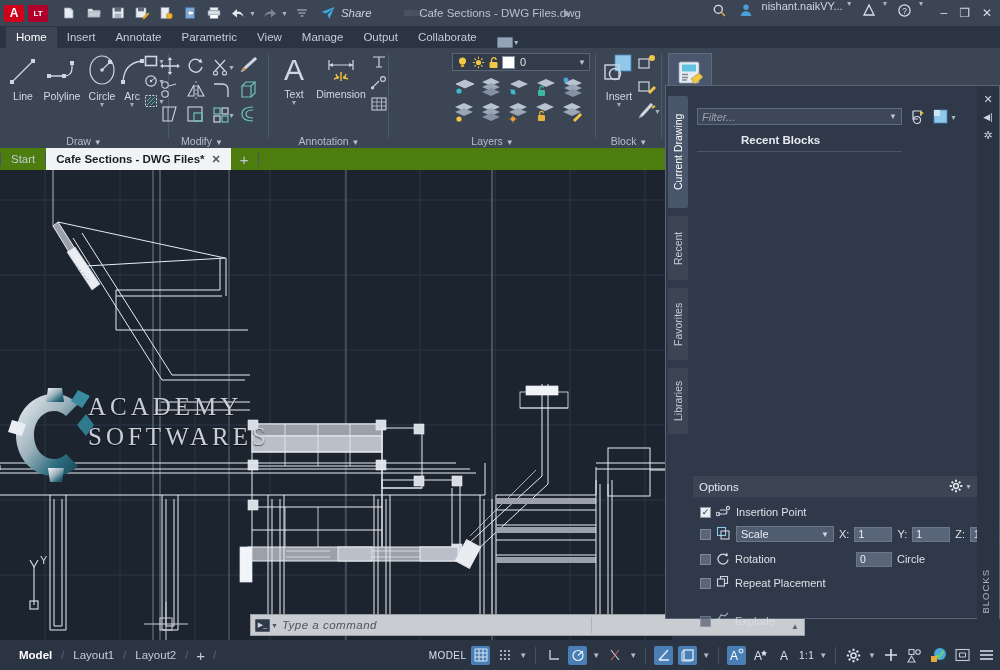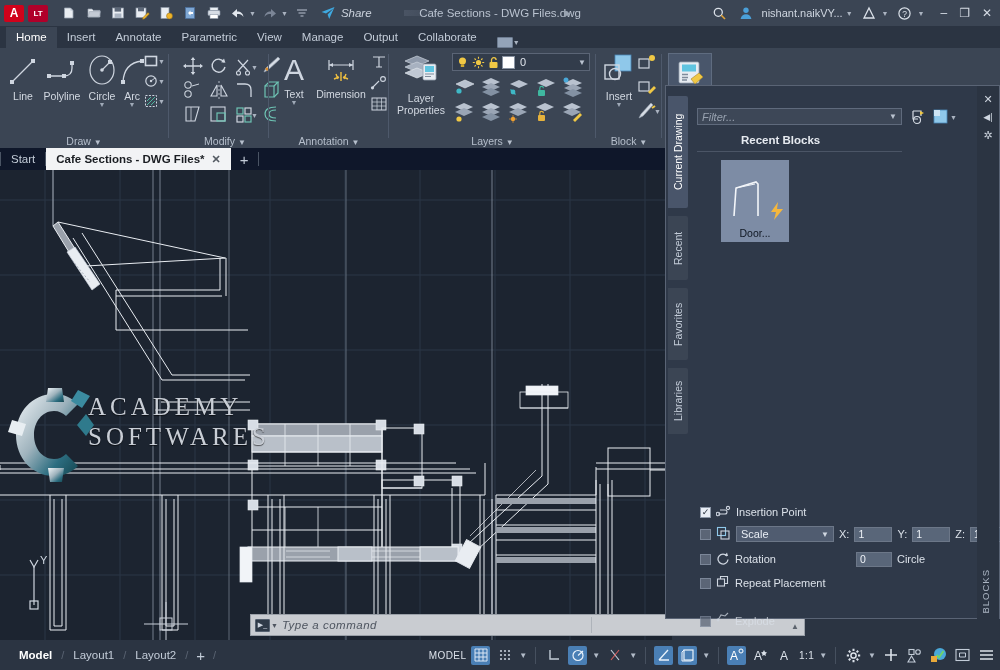--- a/index.html
+++ b/index.html
@@ -46,21 +46,21 @@
     background:linear-gradient(90deg,#4a5464,#3b4554);
   }
 
   .srch {
     position:absolute; left:573px; top:3px; width:150px; height:19px;
     background:#323c4b; border:1px solid #5b6576;
     display:flex; align-items:center; padding:0 4px;
   }
   .srch i { font-style:italic; color:#96a0ae; font-size:11px; }
   .arrow-r { position:absolute; left:564px; top:8px; color:#9aa4b2; font-size:9px; }
-  .tb-right { position:absolute; right:4px; top:0; height:26px; display:flex; align-items:center; gap:6px; }
+  .tb-right { position:absolute; right:4px; top:0; height:26px; display:flex; gap:6px; }
   .user-nm { color:#cfd6e0; font-size:11px; }
   .win-btns { display:flex; align-items:center; gap:12px; margin-left:10px; margin-right:4px; color:#d5dbe4; font-size:12px; }
 
   
   .ribtabs {
     position:absolute; left:0; top:26px; width:1000px; height:22px;
     background:#2b3442; display:flex; align-items:flex-end; padding-left:6px; gap:0;
   }
   .ribtab {
     padding:3px 10px 4px; font-size:11.5px; color:#c3ccd8; line-height:14px;
@@ -90,21 +90,21 @@
   .laycombo {
     position:absolute; background:#323c4b; border:1px solid #5b6576;
     display:flex; align-items:center; gap:3px; padding:0 3px;
   }
   .laycombo .ctxt { color:#dfe4eb; font-size:11px; margin-left:2px; }
   .laycombo .cdrop { margin-left:auto; color:#b9c2cf; font-size:8px; }
 
   
   .doctabs {
     position:absolute; left:0; top:148px; width:1000px; height:22px;
-    background:#0f172a; display:flex; align-items:stretch;
+    background:#4d7c0f; display:flex; align-items:stretch;
   }
   .dtab { display:flex;align-items:center; padding:0 10px; font-size:11.5px; color:#c3ccd8; }
   .dtab.active { background:#f2f3f5; color:#1a1d22; font-weight:bold; }
   .dtab .x { margin-left:7px; font-size:11px; color:#555b63; }
   .dtab-sl { width:1px; background:#4a5464; margin:4px 0; }
   .dtab-plus { display:flex;align-items:center;padding:0 9px;font-size:15px;color:#c3ccd8; }
 
   
   .canvas {
     position:absolute; left:0; top:170px; width:672px; height:470px;
@@ -413,21 +413,21 @@
             </svg>
           <span class="caret-sm">▼</span>
         </div>
       </div>
       <div class="panel-title">
         <span>Draw</span> <span style="font-size:8px;">▼</span>
       </div>
     </div>
     <div class="psep" style="left:168px;"></div>
 
-    <div class="panel" style="left:176px;width:98px;">
+    <div class="panel" style="left:153px;width:98px;">
       <div style="position:absolute;left:6px;top:8px;display:grid;grid-template-columns:24px 24px 24px 26px;gap:2px;">
         <div><svg width="22" height="20" viewBox="0 0 22 20">
               <path d="M11 2v16M3 10h16" stroke="#cfd6e0" stroke-width="1.3"></path>
               <path d="M11 1l2.3 3h-4.6zM11 19l2.3-3h-4.6zM1 10l3-2.3v4.6zM21 10l-3-2.3v4.6z" fill="#cfd6e0"></path>
             </svg></div>
         <div><svg width="22" height="20" viewBox="0 0 22 20">
               <path d="M16 6 A6.5 6.5 0 1 0 17 11" fill="none" stroke="#cfd6e0" stroke-width="1.4"></path>
               <path d="M16 2.5l1.4 4.3-4.3-.6z" fill="#cfd6e0"></path>
             </svg></div>
         <div style="display:flex;align-items:center;">
@@ -524,33 +524,20 @@
               <path d="M2 6 H16 M2 10 H16 M7 2 V14 M11.5 2 V14" stroke="#cfd6e0" stroke-width=".7"></path>
             </svg></div>
       </div>
       <div class="panel-title">
         <span>Annotation</span> <span style="font-size:8px;">▼</span>
       </div>
     </div>
     <div class="psep" style="left:388px;"></div>
 
     <div class="panel" style="left:390px;width:205px;">
-      <div class="bigbtn" style="left:2px;top:4px;width:58px;">
-        <span class="icn">
-          <svg width="44" height="38" viewBox="0 0 44 38">
-            <path d="M6 9 L18 4 L30 9 L18 14 Z" fill="#8f9aab" stroke="#cbd2dc" stroke-width=".7"></path>
-            <path d="M6 15 L18 10 L30 15 L18 20 Z" fill="#a7b1c0" stroke="#cbd2dc" stroke-width=".7"></path>
-            <path d="M6 21 L18 16 L30 21 L18 26 Z" fill="#c0c8d4" stroke="#e3e8ee" stroke-width=".7"></path>
-            <rect x="24" y="12" width="13" height="16" rx="1.5" fill="#e7ecf2" stroke="#98a2b0" stroke-width=".8"></rect>
-            <rect x="26" y="14" width="9" height="6" fill="#5fc4e0"></rect>
-            <path d="M26 22 h9 M26 24.5 h6" stroke="#7f8b9b" stroke-width="1"></path>
-          </svg>
-        </span>
-        <span class="lbl" style="line-height:12px;">Layer Properties</span>
-      </div>
 
       <div class="laycombo" style="left:62px;top:5px;width:138px;height:18px;">
         <svg width="13" height="13" viewBox="0 0 13 13">
             <circle cx="6.5" cy="5" r="3.5" fill="#f0c845"></circle>
             <rect x="4.8" y="8.4" width="3.4" height="2.6" fill="#cfa830"></rect>
           </svg>
         <svg width="13" height="13" viewBox="0 0 13 13">
             <circle cx="6.5" cy="6.5" r="2.6" fill="#f0c845"></circle>
             <path d="M6.5 .8v2 M6.5 10.2v2 M.8 6.5h2 M10.2 6.5h2 M2.5 2.5l1.4 1.4 M9.1 9.1l1.4 1.4 M10.5 2.5L9.1 3.9 M3.9 9.1L2.5 10.5" stroke="#f0c845" stroke-width="1.1"></path>
           </svg>
@@ -1046,33 +1033,35 @@
         <svg width="15" height="15" viewBox="0 0 15 15">
             <rect x="1" y="1" width="13" height="13" fill="#8fc8ea" stroke="#4a88b8" stroke-width=".8"></rect>
             <rect x="1" y="1" width="6" height="6" fill="#cfe5f5"></rect>
           </svg>
       </span>
       <span class="caret-sm" style="position:absolute;left:260px;top:26px;">▼</span>
 
       <div class="pal-hd">Recent Blocks</div>
       <div class="pal-rule"></div>
 
-      <div class="blk-tile">
-        <svg width="58" height="56" viewBox="0 0 58 56" style="margin-top:8px;">
-          <path d="M8 48 L10 20 L30 14 L32 16 L32 48" fill="none" stroke="#f2f5f9" stroke-width="1.6"></path>
-          <path d="M10 20 L29 16" fill="none" stroke="#f2f5f9" stroke-width="1"></path>
-        </svg>
-        <span style="position:absolute;right:4px;bottom:20px;">
-          <svg width="16" height="18" viewBox="0 0 16 18">
-              <path d="M9 0 L2 10 h5 l-2 8 L14 7 H8 z" fill="#f5b73c"></path>
-            </svg>
+
+      <div class="opt-hdr" style="left:0;top:388px;width:285px;">
+        <span class="t">Options</span>
+        <span style="margin-left:auto;display:flex;align-items:center;gap:5px;">
+          <span>
+            <svg width="14" height="14" viewBox="0 0 14 14">
+                <circle cx="7" cy="7" r="2.4" fill="none" stroke="#e6eaf0" stroke-width="1.5"></circle>
+                <g stroke="#e6eaf0" stroke-width="1.9">
+                  <path d="M7 .7v2.1M7 11.2v2.1M.7 7h2.1M11.2 7h2.1M2.6 2.6l1.5 1.5M9.9 9.9l1.5 1.5M11.4 2.6L9.9 4.1M4.1 9.9L2.6 11.4"></path>
+                </g>
+              </svg>
+          </span>
+          <span class="caret-sm">▼</span>
         </span>
-        <span class="blk-lbl">Door...</span>
-      </div>
-
+      </div>
 
       <div class="opts" style="left:0;top:409px;">
         <div class="optrow" style="top:6px;">
           <span class="cb checked">✓</span>
           <span>
             <svg width="15" height="13" viewBox="0 0 15 13">
                 <path d="M2 9 h7 a2 2 0 0 0 0-4 h-5" fill="none" stroke="#cfd6e0" stroke-width="1.1"></path>
                 <circle cx="2" cy="9" r="1.8" fill="none" stroke="#cfd6e0" stroke-width="1.1"></circle>
                 <circle cx="12" cy="3" r="1.6" fill="none" stroke="#cfd6e0" stroke-width="1.1"></circle>
               </svg>

